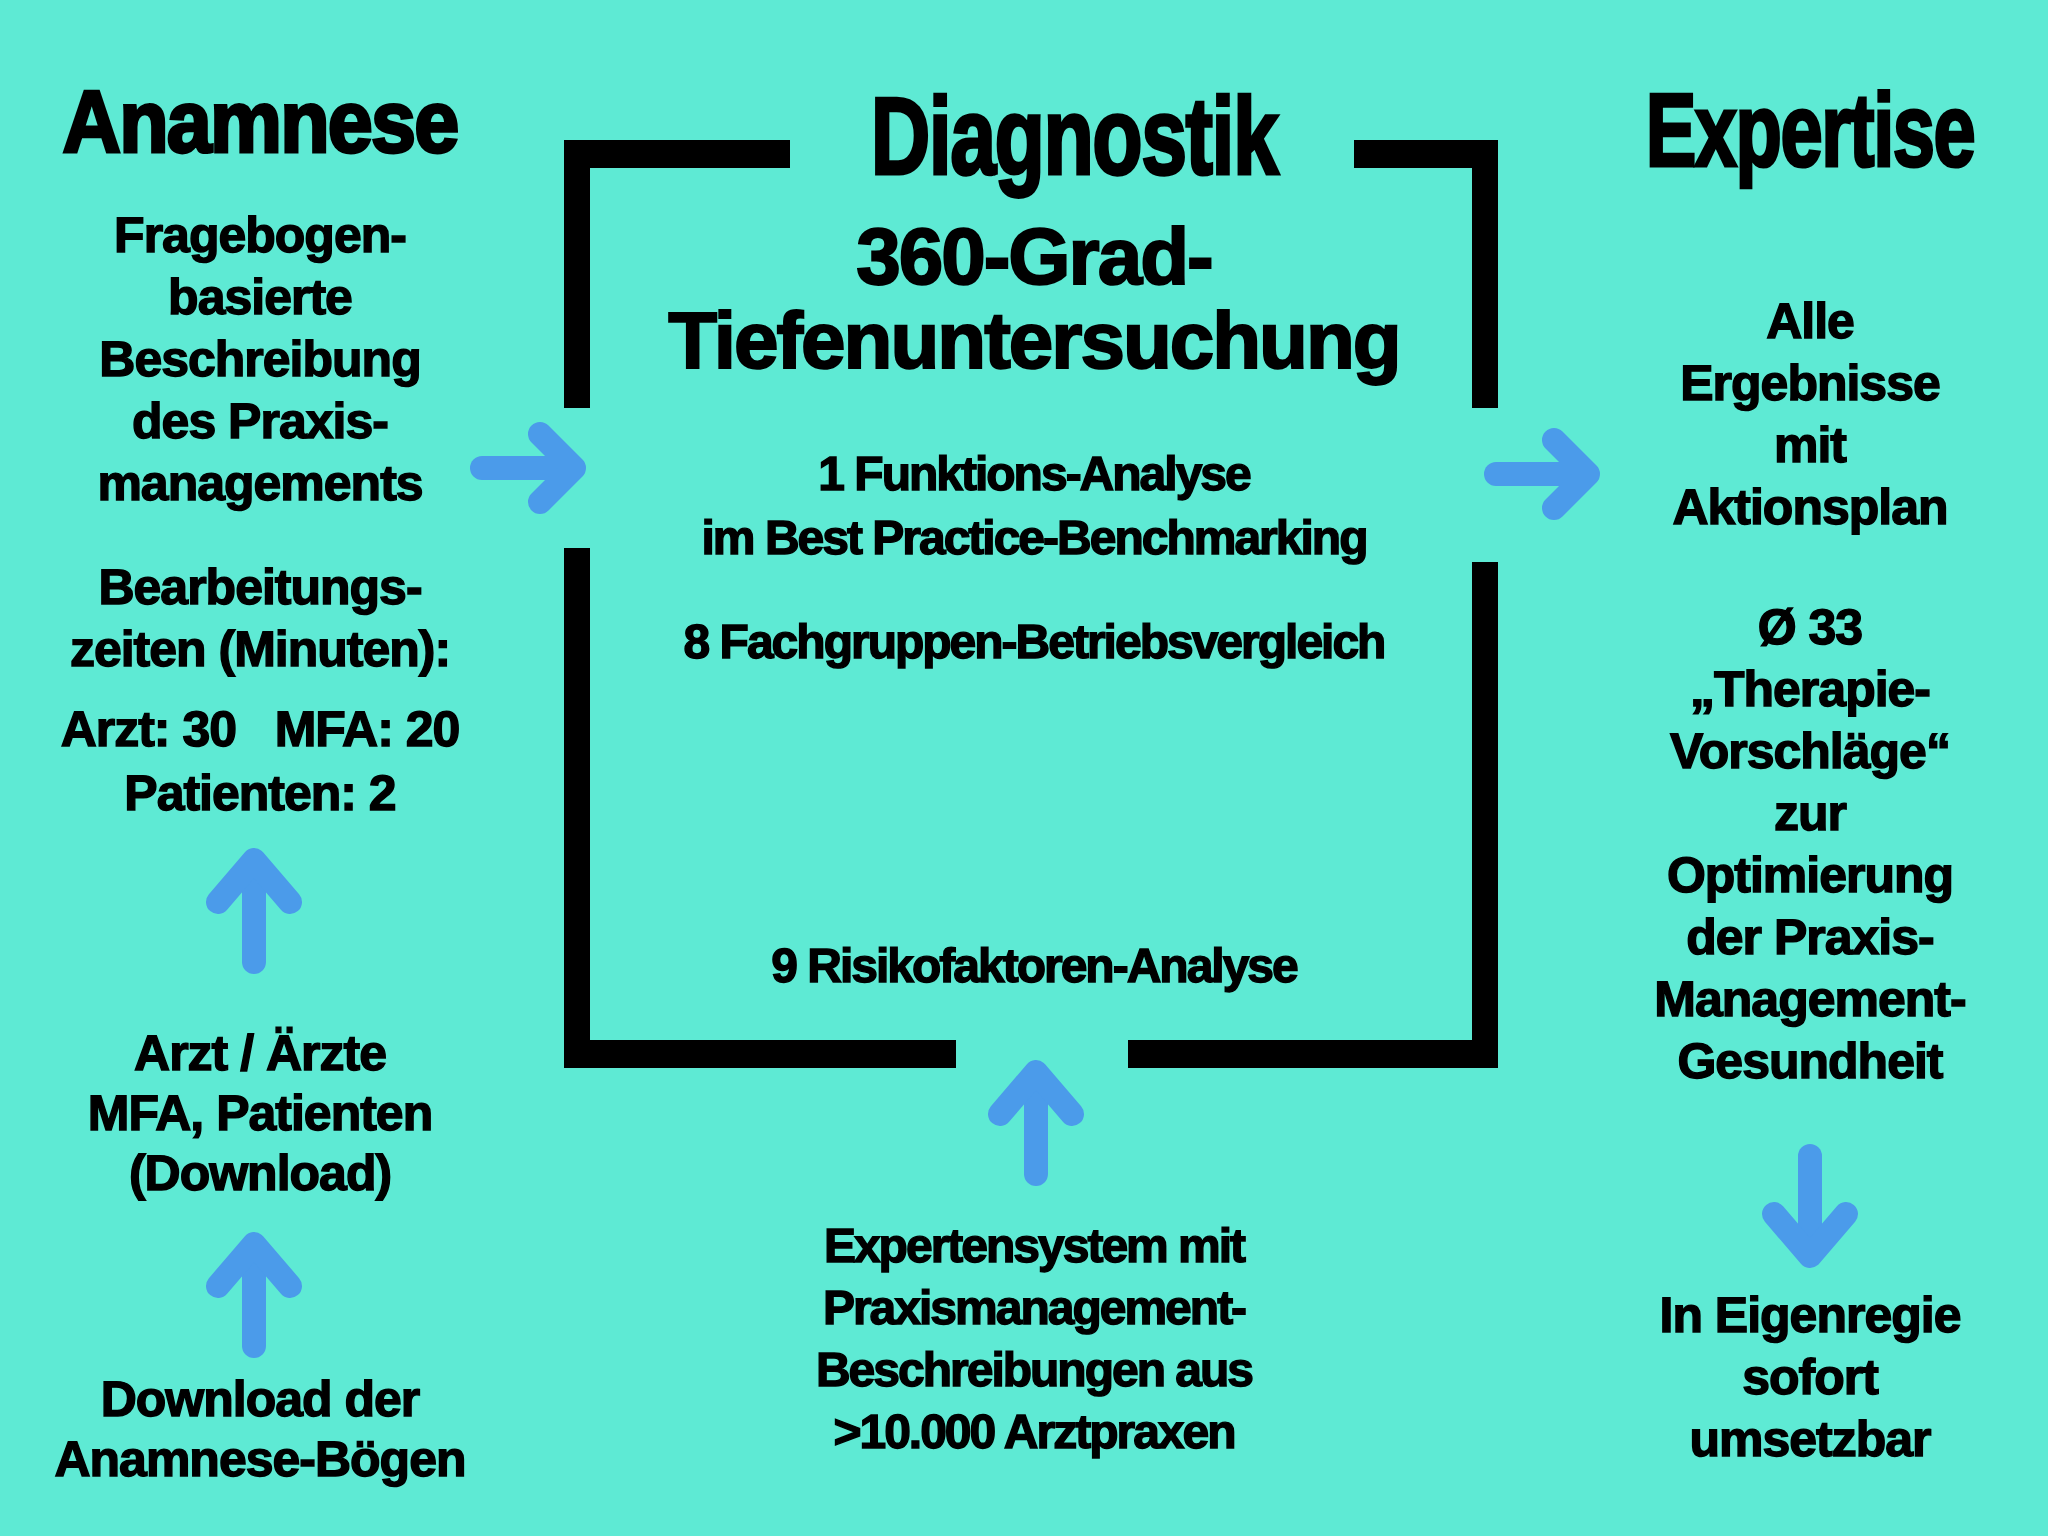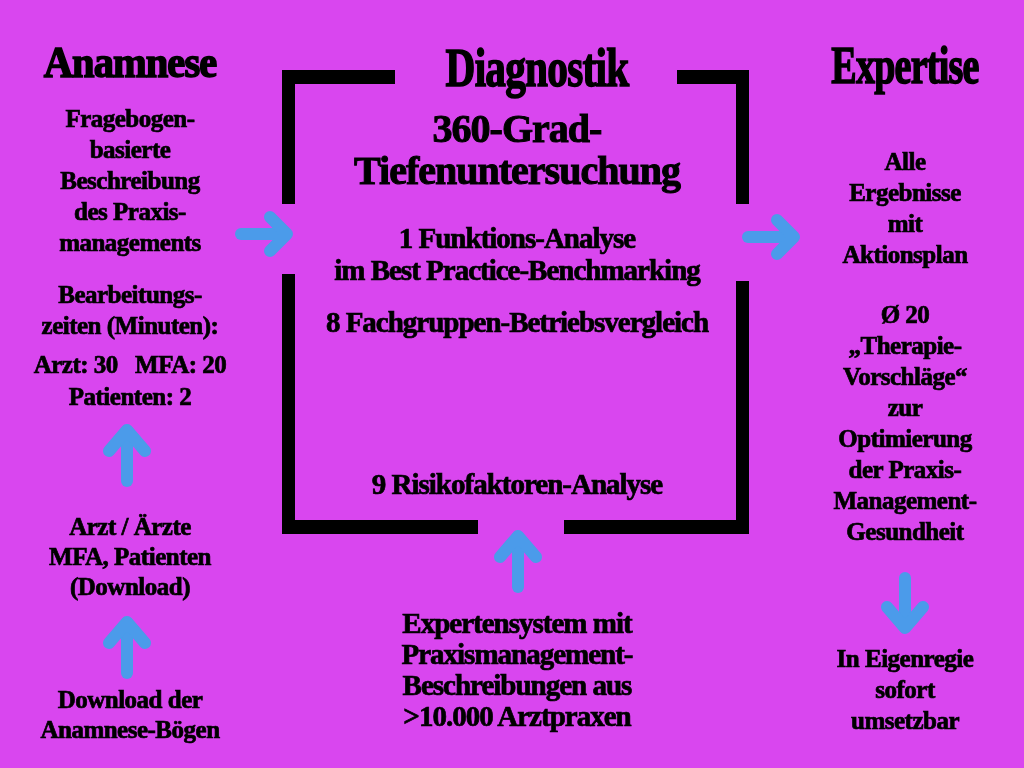--- a/index.html
+++ b/index.html
@@ -1,42 +1,42 @@
 <!DOCTYPE html>
 <html><head>
 <meta charset="utf-8">
 <style>
   html,body{margin:0;padding:0;background:#ffffff;}
   .canvas{
     position:relative;
     width:1024px;
     height:768px;
-    background:#d946ef;
+    background:#5eead4;
     overflow:hidden;
-    font-family:Liberation Serif, serif;
+    font-family:Liberation Sans, sans-serif;
     color:#000;
   }
   .txt{
     position:absolute;
     text-align:center;
     font-weight:bold;
     white-space:pre-line;
     color:#000;
   }
   .heading{
     font-weight:bold;
     -webkit-text-stroke:1.6px #000;
     letter-spacing:-1px;
     transform-origin:50% 0;
     white-space:nowrap;
   }
   
   .lt{font-size:25px;line-height:31px;letter-spacing:-0.5px;-webkit-text-stroke:0.7px #000;}
   
-  .mt{font-size:29px;line-height:32px;letter-spacing:-1px;-webkit-text-stroke:0.7px #000;}
+  .mt{font-size:24px;line-height:32px;letter-spacing:-1px;-webkit-text-stroke:0.7px #000;}
   .subtitle{font-size:40px;line-height:42px;letter-spacing:-1px;-webkit-text-stroke:1px #000;}
   .bar{position:absolute;background:#000000;}
   .arrow{position:absolute;}
   .arrow .stroke{
     stroke:#4B9BEA;
     stroke-width:12;
     stroke-linecap:round;
     stroke-linejoin:round;
     fill:none;
   }
@@ -82,21 +82,21 @@
   <div class="txt mt" style="left:287px;top:468px;width:460px;">9 Risikofaktoren-Analyse</div>
   <div class="txt mt" style="left:317px;top:608px;width:400px;line-height:31px;">Expertensystem mit
 Praxismanagement-
 Beschreibungen aus
 &gt;10.000 Arztpraxen</div>
 
   <div class="txt lt" style="left:790px;top:146px;width:230px;">Alle
 Ergebnisse
 mit
 Aktionsplan</div>
-  <div class="txt lt" style="left:790px;top:299px;width:230px;">Ø 20
+  <div class="txt lt" style="left:790px;top:299px;width:230px;">Ø 33
 „Therapie-
 Vorschläge“
 zur
 Optimierung
 der Praxis-
 Management-
 Gesundheit</div>
   <div class="txt lt" style="left:790px;top:643px;width:230px;">In Eigenregie
 sofort
 umsetzbar</div>

